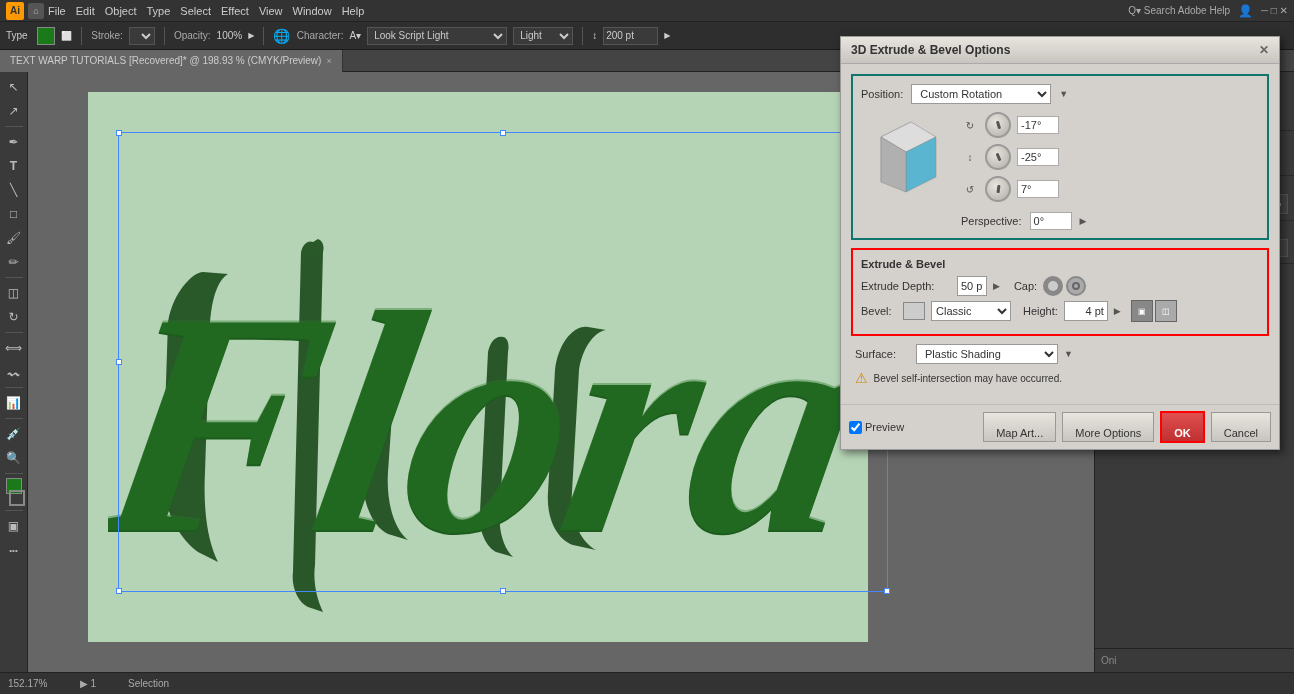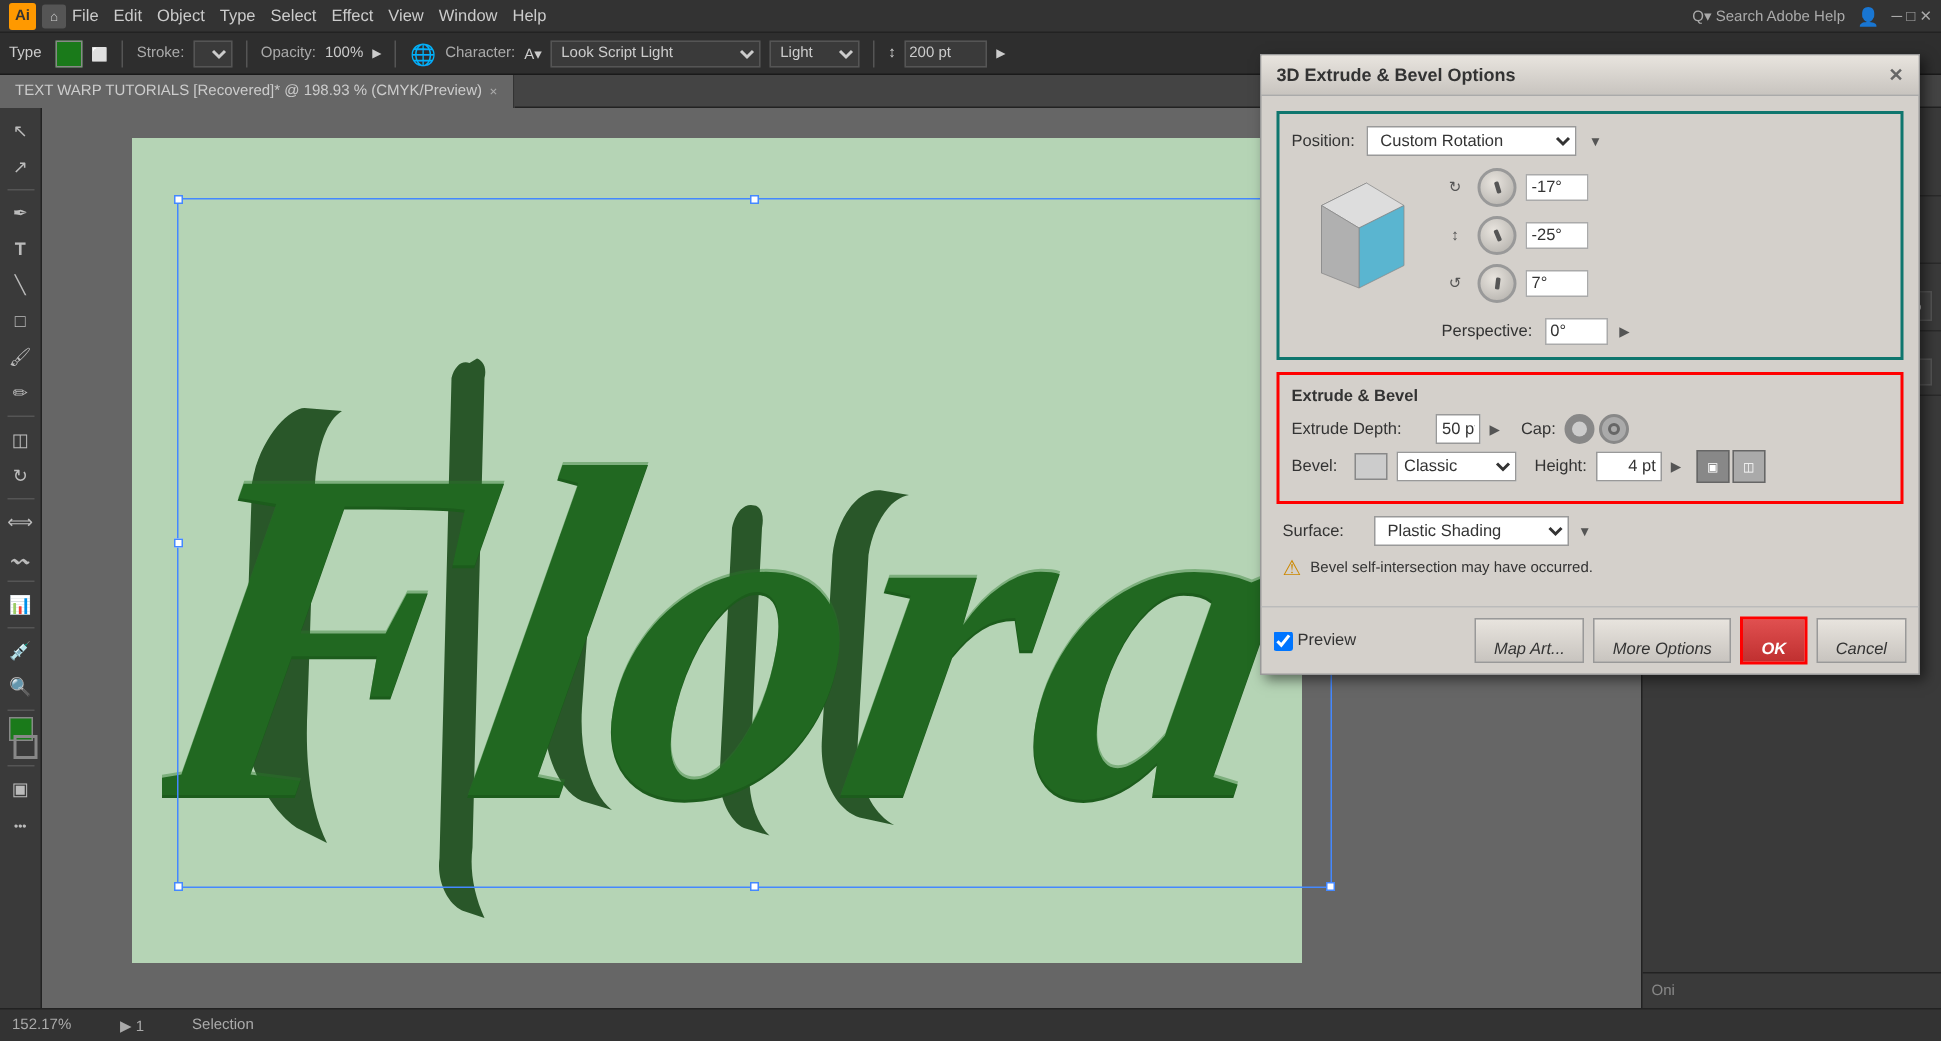--- a/index.html
+++ b/index.html
@@ -91,21 +91,21 @@
 
     
     #surface-section { margin-bottom: 8px; padding: 0 4px; }
     .warning-row { display: flex; align-items: center; gap: 6px; margin: 6px 0; }
     .warning-icon { color: #cc8800; font-size: 14px; }
     .warning-text { font-size: 10px; color: #333; }
 
     
     #dialog-buttons { display: flex; align-items: center; gap: 6px; padding: 6px 8px; justify-content: flex-end; border-top: 1px solid #bbb; }
     .preview-cb { display: flex; align-items: center; gap: 3px; font-size: 11px; color: #333; margin-right: auto; }
-    .dlg-btn { background: linear-gradient(to bottom, #e8e4de, #c8c4bf); border: 1px solid #999; font-size: 11px; color: #333; padding: 14px 12px; cursor: pointer; height: 24px; font-style: italic; }
+    .dlg-btn { background: linear-gradient(to bottom, #e8e4de, #c8c4bf); border: 1px solid #999; font-size: 11px; color: #333; padding: 14px 12px; cursor: pointer; height: 24px; }
     .dlg-btn.ok { background: linear-gradient(to bottom, #e05050, #c03030); color: white; border: 2px solid red; font-weight: bold; }
 
     
     .expand-arrow { font-size: 9px; color: #555; cursor: pointer; }
   </style>
 </head>
 <body>
 
 <div id="menu-bar">
   <div class="menu-logo">Ai</div>
@@ -403,21 +403,21 @@
         <div style="display:flex;gap:2px;margin-left:4px;">
           <div class="bevel-btn" style="background:#888;font-size:8px;color:white;">▣</div>
           <div class="bevel-btn" style="background:#aaa;font-size:8px;color:white;">◫</div>
         </div>
       </div>
     </div>
 
     <div id="surface-section">
       <div class="extrude-row">
         <span style="font-size:11px;color:#333;min-width:55px;">Surface:</span>
-        <select class="dialog-select" style="width:130px;">
+        <select class="dialog-select" style="width:142px;">
           <option>Plastic Shading</option>
         </select>
         <span class="expand-arrow">▼</span>
       </div>
 
       <div class="warning-row">
         <span class="warning-icon">⚠</span>
         <span class="warning-text">Bevel self-intersection may have occurred.</span>
       </div>
     </div>

